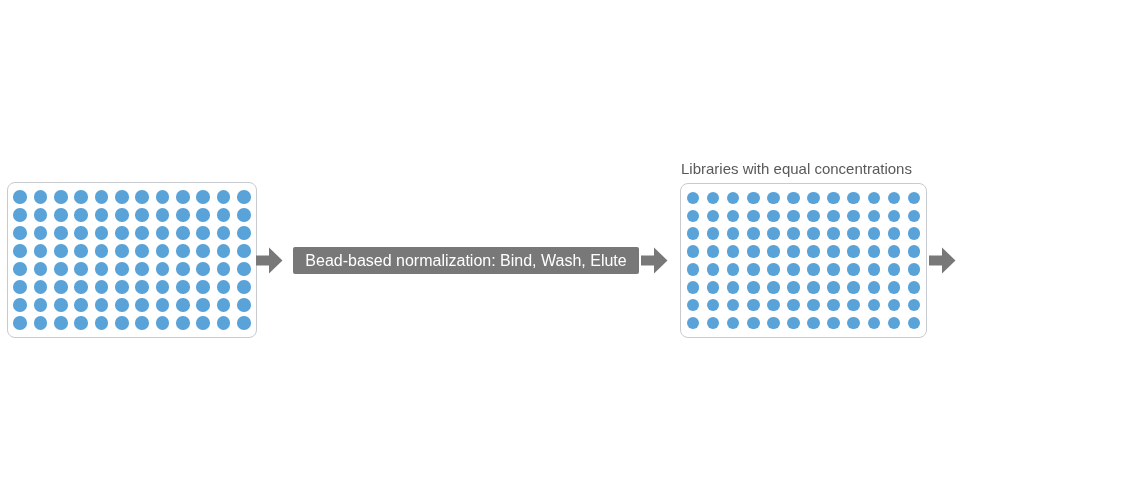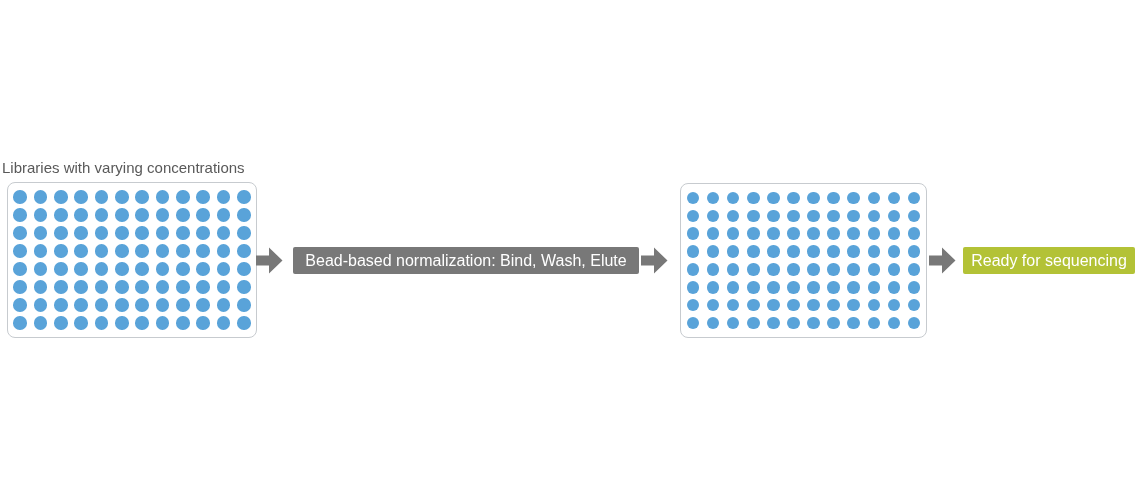--- a/index.html
+++ b/index.html
@@ -69,21 +69,20 @@
     box-sizing: border-box;
   }
   #process-pill { left: 293px; width: 346px; background: var(--process-gray, #787878); }
   #result-pill  { left: 963px; width: 172px; background: var(--result-green, #B3C236); }
 </style>
 </head>
 <body>
 
 <div class="stage">
 
-  <div class="plate-label" id="label-plate1">Libraries with varying concentrations</div>
 
   <div class="plate" id="plate1">
     <div class="wells" style="grid-template-columns: repeat(12, 1fr); grid-template-rows: repeat(8, 1fr);">
         <div class="dot"></div>
         <div class="dot"></div>
         <div class="dot"></div>
         <div class="dot"></div>
         <div class="dot"></div>
         <div class="dot"></div>
         <div class="dot"></div>
@@ -182,20 +181,21 @@
   <svg class="flow-arrow" id="arrow1" viewBox="0 0 27 27" aria-hidden="true">
     <polygon points="0,8.5 13,8.5 13,0.5 26.5,13.5 13,26.5 13,18.5 0,18.5" fill="currentColor"></polygon>
   </svg>
 
   <div class="pill" id="process-pill">Bead-based normalization: Bind, Wash, Elute</div>
 
   <svg class="flow-arrow" id="arrow2" viewBox="0 0 27 27" aria-hidden="true">
     <polygon points="0,8.5 13,8.5 13,0.5 26.5,13.5 13,26.5 13,18.5 0,18.5" fill="currentColor"></polygon>
   </svg>
 
+  <div class="plate-label" id="label-plate2">Libraries with equal concentrations</div>
 
   <div class="plate" id="plate2">
     <div class="wells" style="grid-template-columns: repeat(12, 1fr); grid-template-rows: repeat(8, 1fr);">
         <div class="dot"></div>
         <div class="dot"></div>
         <div class="dot"></div>
         <div class="dot"></div>
         <div class="dot"></div>
         <div class="dot"></div>
         <div class="dot"></div>
@@ -288,15 +288,14 @@
         <div class="dot"></div>
         <div class="dot"></div>
         <div class="dot"></div>
       </div>
   </div>
 
   <svg class="flow-arrow" id="arrow3" viewBox="0 0 27 27" aria-hidden="true">
     <polygon points="0,8.5 13,8.5 13,0.5 26.5,13.5 13,26.5 13,18.5 0,18.5" fill="currentColor"></polygon>
   </svg>
 
-  <div class="pill" id="result-pill">Ready for sequencing</div>
 
 </div>
 
 </body></html>

